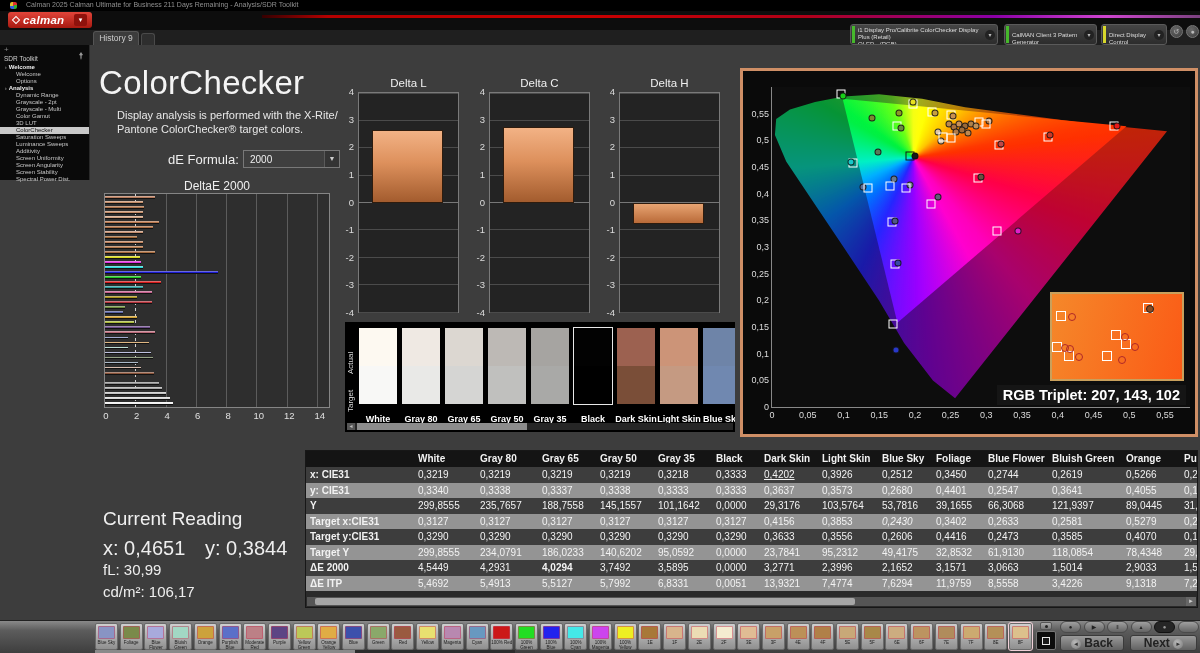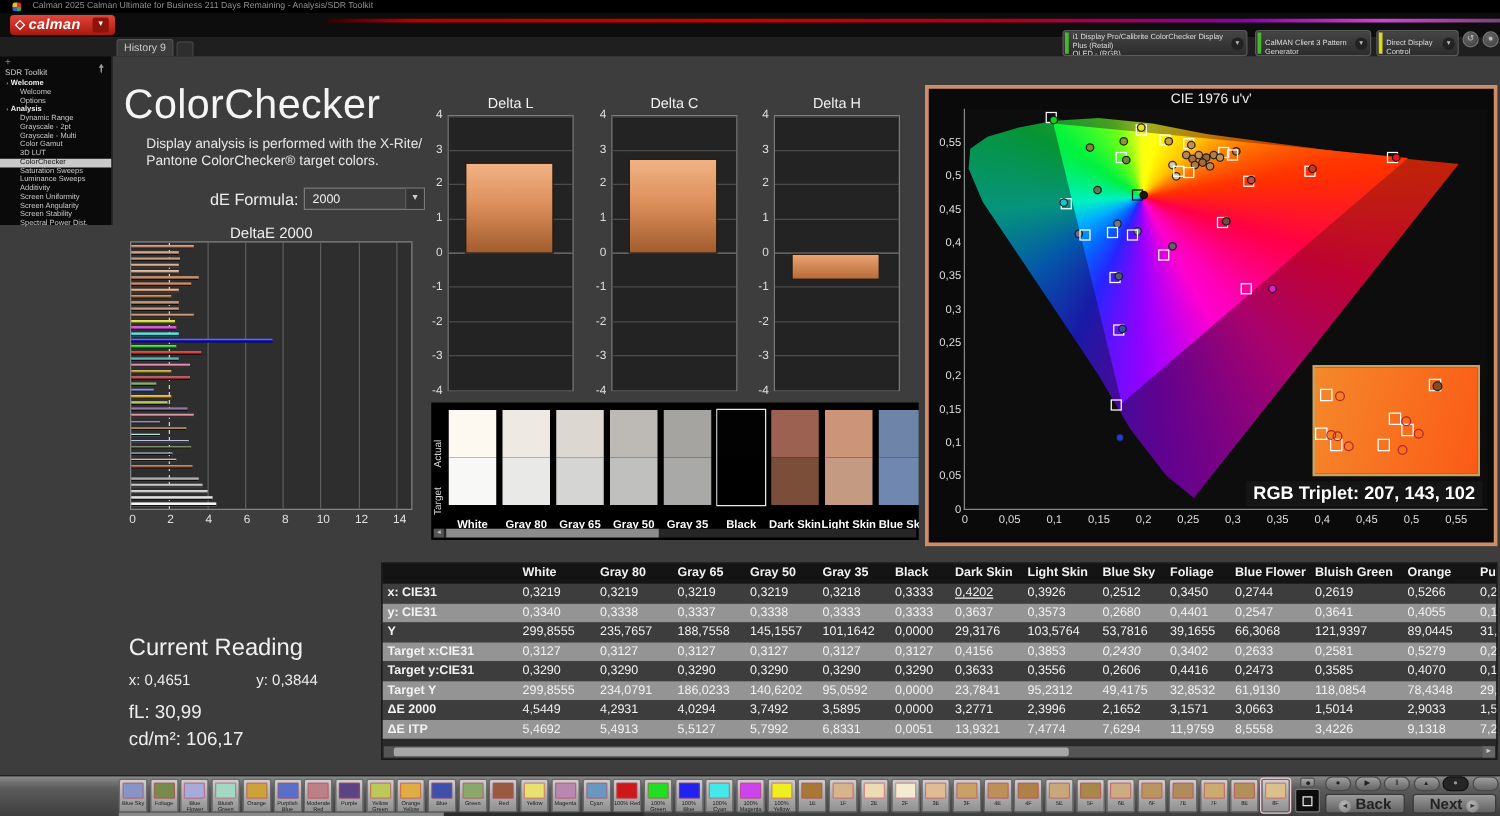--- a/index.html
+++ b/index.html
@@ -132,21 +132,21 @@
   .trow.dark { background:#3d3d3d; }
   .trow.lite { background:#949494; color:#fff; }
   #tscroll { position:absolute; left:1px; right:1px; bottom:1px; height:9px; background:#555; }
   #tscroll .thumb { position:absolute; left:8px; top:1px; width:540px; height:7px; background:#a6a6a6; border-radius:2px; }
   #tscroll .rarr { position:absolute; right:0; top:0; width:10px; height:9px; background:#666; color:#ccc;
       font-size:6px; text-align:center; line-height:9px; }
 
   
   .bigstat { width:190px; text-align:right; font-size:21px; color:#f2f2f2; }
   #stat-current { font-size:19px; color:#f0f0f0; }
-  .midstat { font-size:12px; color:#eee; }
+  .midstat { font-size:20px; color:#eee; }
   .smstat { font-size:15px; color:#eee; }
 
   
   #bottombar { left:0; top:620px; width:1200px; height:33px;
       background:linear-gradient(#8a8a8a,#5c5c5c 30%,#3e3e3e); border-top:1px solid #222; }
   .tb-swatch { position:absolute; top:2px; width:23px; height:27px; border-radius:2px;
       background:linear-gradient(#cscsc); background:linear-gradient(#cfcfcf,#8f8f8f); border:1px solid #6a6a6a; }
   .tb-swatch .chip { position:absolute; left:2px; top:2px; right:2px; height:13px;
       border:1px solid rgba(190,70,95,.55); border-radius:1px; }
   .tb-swatch .lb { position:absolute; left:0; right:0; top:16px; height:10px; overflow:hidden;
@@ -441,21 +441,20 @@
           <div class="patch-label">Blue Sky</div>
         </div>
       </div>
     <div id="strip-scroll">
       <span class="larr">◄</span>
       <span class="thumb"></span>
     </div>
   </div>
 
   <div class="abs" id="cie">
-    <div id="cie-title">CIE 1976 u'v'</div>
     <div id="cie-plot">
       <div class="horseshoe"></div>
       <div class="gamut-tri" style="clip-path: polygon(16.9% 3.7%, 84.8% 12.3%, 30% 73.7%);"></div>
       <div id="cie-points">
           <div class="pt-sq" style="left: 16.4103%; top: 2.33333%;"></div>
           <div class="pt-dot" style="background: rgb(24, 208, 24); left: 17.094%; top: 2.83333%;"></div>
           <div class="pt-sq" style="left: 33.8462%; top: 5.16667%;"></div>
           <div class="pt-dot" style="background: rgb(232, 224, 32); left: 33.6752%; top: 4.66667%;"></div>
           <div class="pt-dot" style="background: rgb(138, 154, 40); left: 30.4274%; top: 8.16667%;"></div>
           <div class="pt-dot" style="background: rgb(122, 138, 48); left: 23.9316%; top: 9.83333%;"></div>
@@ -676,21 +675,21 @@
           <div class="tcell" style="width: 52px;">32,8532</div>
           <div class="tcell" style="width: 64px;">61,9130</div>
           <div class="tcell" style="width: 74px;">118,0854</div>
           <div class="tcell" style="width: 58px;">78,4348</div>
           <div class="tcell" style="width: 40px;">29,2524</div>
         </div>
         <div class="trow dark">
           <div class="tcell rl" style="width: 108px;">ΔE 2000</div>
           <div class="tcell" style="width: 62px;">4,5449</div>
           <div class="tcell" style="width: 62px;">4,2931</div>
-          <div class="tcell" style="width: 58px;">4,0294</div>
+          <div class="tcell" style="width: 58px; font-weight: bold;">4,0294</div>
           <div class="tcell" style="width: 58px;">3,7492</div>
           <div class="tcell" style="width: 58px;">3,5895</div>
           <div class="tcell" style="width: 48px;">0,0000</div>
           <div class="tcell" style="width: 58px;">3,2771</div>
           <div class="tcell" style="width: 60px;">2,3996</div>
           <div class="tcell" style="width: 54px;">2,1652</div>
           <div class="tcell" style="width: 52px;">3,1571</div>
           <div class="tcell" style="width: 64px;">3,0663</div>
           <div class="tcell" style="width: 74px;">1,5014</div>
           <div class="tcell" style="width: 58px;">2,9033</div>

